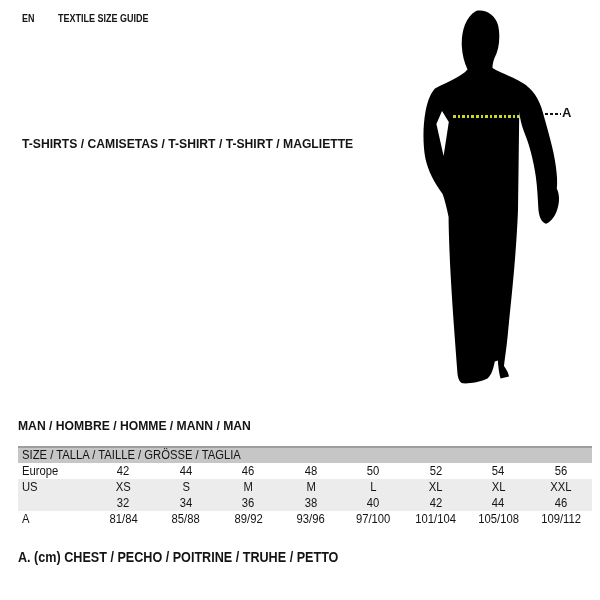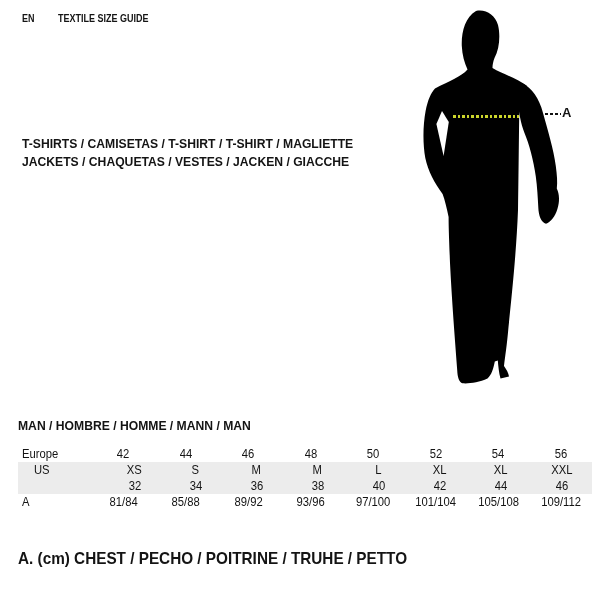--- a/index.html
+++ b/index.html
@@ -39,40 +39,39 @@
 
   
   .size-table{position:absolute;left:18px;top:446px;width:574px;font-size:12.5px;}
   .thead{
     box-sizing:border-box;height:17px;line-height:15px;
     background:var(--table-header-bg,#c6c6c6);
     border-top:2px solid var(--table-border,#9e9e9e);
     padding-left:4px;font-weight:400;
   }
   .trow{display:flex;height:16px;line-height:16px;}
-  .trow.shaded{background:var(--table-row-alt-bg,#ececec);padding-left:12px;}
+  .trow.shaded{background:var(--table-row-alt-bg,#ececec);}
   .tlabel{flex:0 0 74px;box-sizing:border-box;padding-left:4px;text-align:left;}
   .tcell{flex:1 1 0;text-align:center;}
 
   
-  .footnote{position:absolute;left:18px;top:549px;font-size:17px;font-weight:700;}
+  .footnote{position:absolute;left:18px;top:549px;font-size:14px;font-weight:700;}
 </style>
 </head>
 <body>
 
 <div class="lang-block">
   <div class="lang-row">
     <span class="lang-code cond">EN</span>
     <span class="cond">TEXTILE SIZE GUIDE</span>
   </div>
 </div>
 
 <div class="cat-block">
   <div class="cat-line"><span class="cond">T-SHIRTS / CAMISETAS / T-SHIRT / T-SHIRT / MAGLIETTE</span></div>
-  <div class="cat-line"><span class="cond">JACKETS / CHAQUETAS / VESTES / JACKEN / GIACCHE</span></div>
 </div>
 
 <div class="figure-wrap">
   <svg viewBox="0 0 180 390" xmlns="http://www.w3.org/2000/svg">
     <path fill="#000000" d="
       M 71 6
       C 81 4 90 10 93 20
       C 95.5 30 94.5 44 89.5 53
       C 88 57 87.5 60 87.5 63
       C 97 69 112 73 122 81
@@ -114,20 +113,21 @@
   </svg>
 </div>
 
 <div class="chest-line"></div>
 <div class="leader-line"></div>
 <div class="measure-label">A</div>
 
 <div class="section-title"><span class="cond">MAN / HOMBRE / HOMME / MANN / MAN</span></div>
 
 <div class="size-table">
+  <div class="thead"><span class="cond">SIZE / TALLA / TAILLE / GRÖSSE / TAGLIA</span></div>
 
   <div class="trow">
     <span class="tlabel"><span class="cond">Europe</span></span>
     <span class="tcell"><span class="condc">42</span></span>
     <span class="tcell"><span class="condc">44</span></span>
     <span class="tcell"><span class="condc">46</span></span>
     <span class="tcell"><span class="condc">48</span></span>
     <span class="tcell"><span class="condc">50</span></span>
     <span class="tcell"><span class="condc">52</span></span>
     <span class="tcell"><span class="condc">54</span></span>

